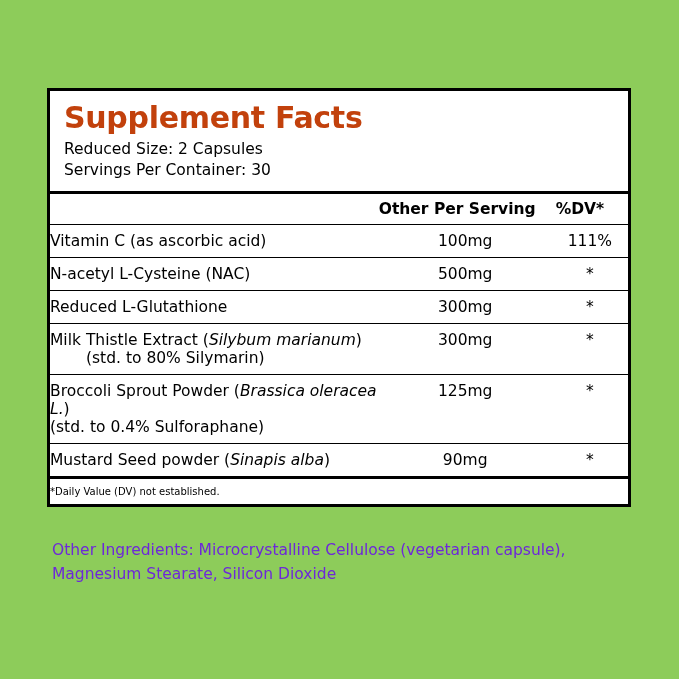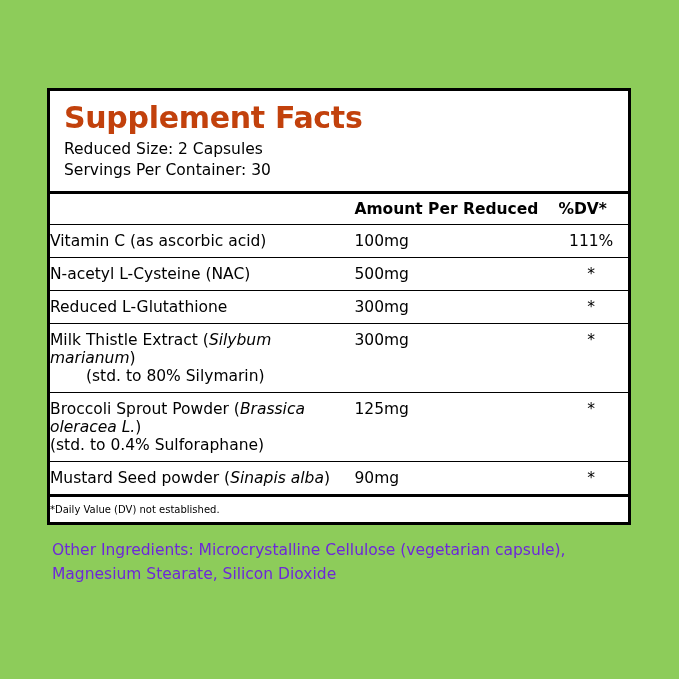--- a/index.html
+++ b/index.html
@@ -57,21 +57,21 @@
   table.facts td {
     padding: 7px 0 7px 0;
     vertical-align: top;
   }
   td.name {
     padding-left: 14px;
     padding-right: 6px;
     width: 64%;
   }
   td.amount {
-    text-align: left;
+    text-align: center;
     padding-right: 28px;
     white-space: nowrap;
     width: 22%;
   }
   td.dv {
     text-align: center;
     padding-right: 12px;
     white-space: nowrap;
     width: 14%;
   }
@@ -144,21 +144,21 @@
         <span>Servings Per Container:</span>
         <span>30</span>
       </div>
 
       <div class="spacer-top"></div>
 
       <table class="facts">
         <tbody>
           <tr class="head">
             <td class="name"></td>
-            <td class="amount">Amount Per Reduced</td>
+            <td class="amount">Other Per Serving</td>
             <td class="dv">%DV*</td>
           </tr>
 
           <tr class="row">
             <td class="name">
               <span>Vitamin C (as ascorbic acid)</span><i></i><span></span>
             </td>
             <td class="amount">100mg</td>
             <td class="dv">111%</td>
           </tr>

